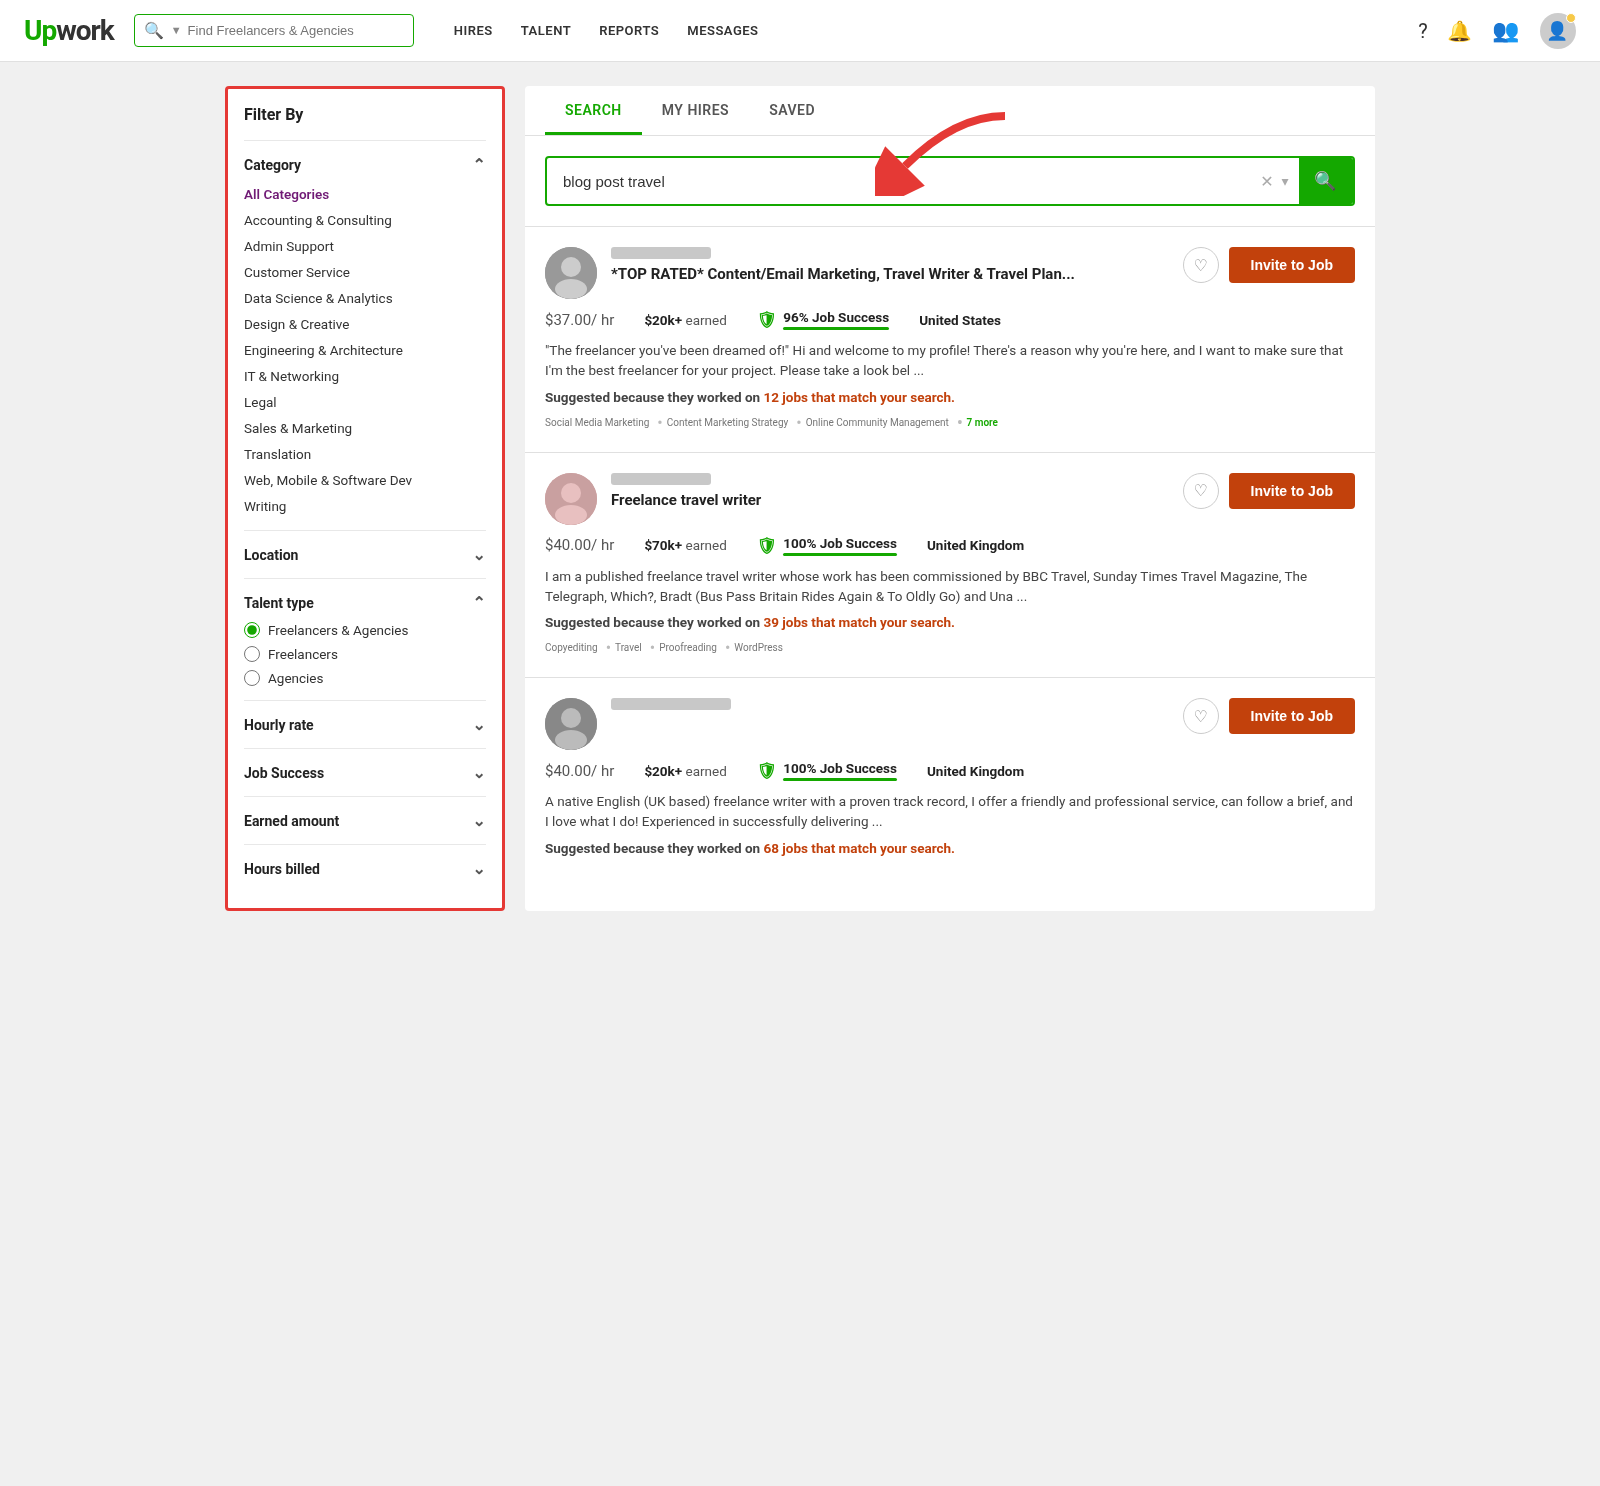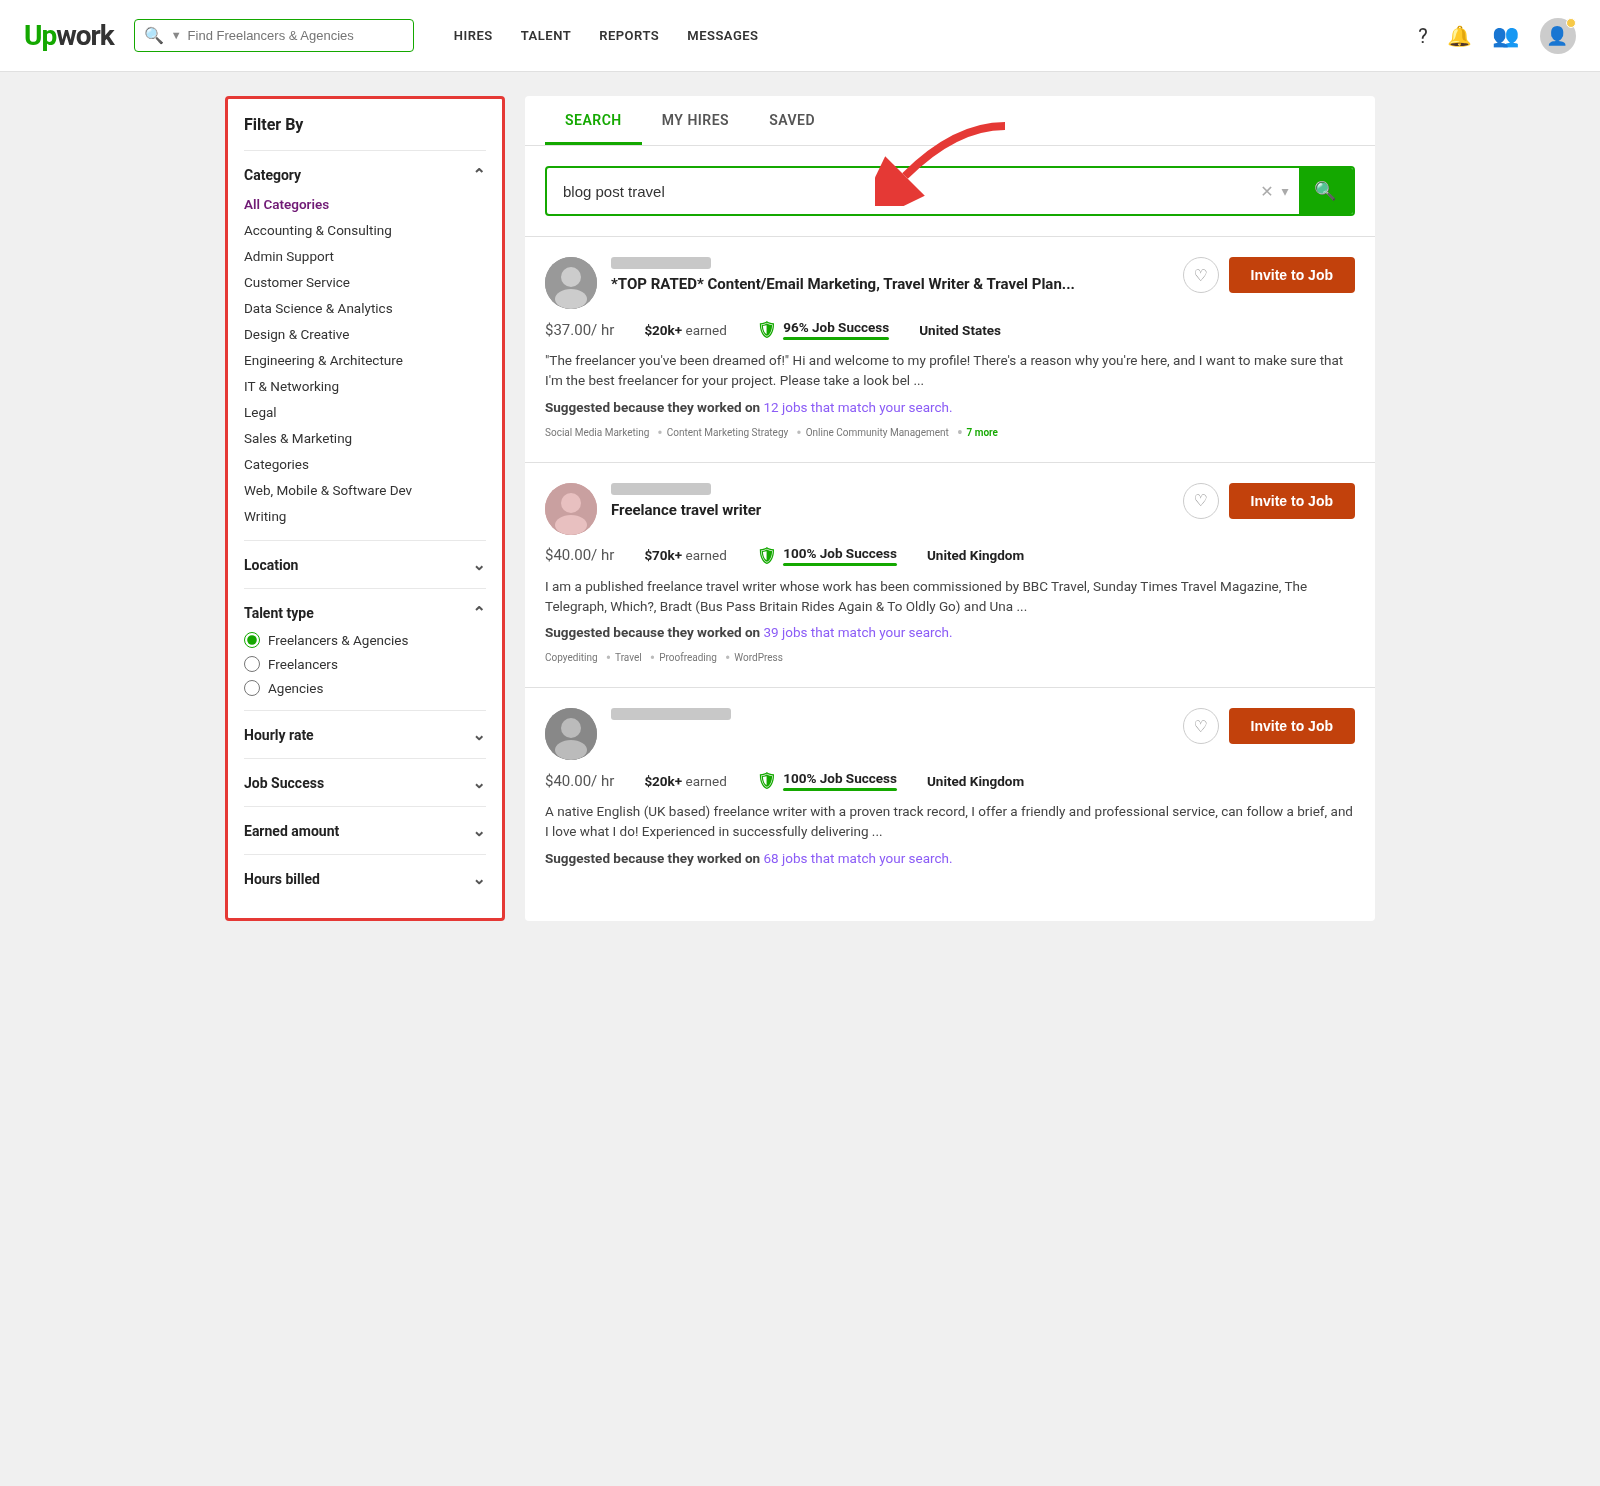--- a/index.html
+++ b/index.html
@@ -3,21 +3,21 @@
   <meta charset="utf-8">
   <style>
     * { box-sizing: border-box; margin: 0; padding: 0; }
     body { font-family: -apple-system, BlinkMacSystemFont, 'Segoe UI', Roboto, sans-serif; background: #f0f0f0; color: #333; font-size: 14px; }
 
     
     .header {
       background: white;
       border-bottom: 1px solid #e0e0e0;
       padding: 0 24px;
-      height: 72px;
+      height: 62px;
       display: flex;
       align-items: center;
       gap: 20px;
     }
     .logo {
       font-size: 28px;
       font-weight: bold;
       color: #14a800;
       letter-spacing: -1px;
     }
@@ -338,23 +338,23 @@
       color: #444;
       line-height: 1.5;
       margin: 8px 0;
     }
     .suggested {
       font-size: 13.5px;
       color: #444;
       margin: 6px 0;
     }
     .suggested a {
-      color: #8b5cf6;
+      color: #c2410c;
       text-decoration: none;
-      font-weight: 400;
+      font-weight: 700;
     }
     .tags {
       display: flex;
       flex-wrap: wrap;
       gap: 8px;
       margin-top: 8px;
       font-size: 10px;
       color: #777;
     }
     .tag {
@@ -418,21 +418,21 @@
         <div class="category-item active">All Categories</div>
         <div class="category-item">Accounting &amp; Consulting</div>
         <div class="category-item">Admin Support</div>
         <div class="category-item">Customer Service</div>
         <div class="category-item">Data Science &amp; Analytics</div>
         <div class="category-item">Design &amp; Creative</div>
         <div class="category-item">Engineering &amp; Architecture</div>
         <div class="category-item">IT &amp; Networking</div>
         <div class="category-item">Legal</div>
         <div class="category-item">Sales &amp; Marketing</div>
-        <div class="category-item">Categories</div>
+        <div class="category-item">Translation</div>
         <div class="category-item">Web, Mobile &amp; Software Dev</div>
         <div class="category-item">Writing</div>
       </div>
     </div>
 
     <div class="filter-section">
       <div class="filter-header">
         <span>Location</span>
         <span class="chevron">⌄</span>
       </div>

